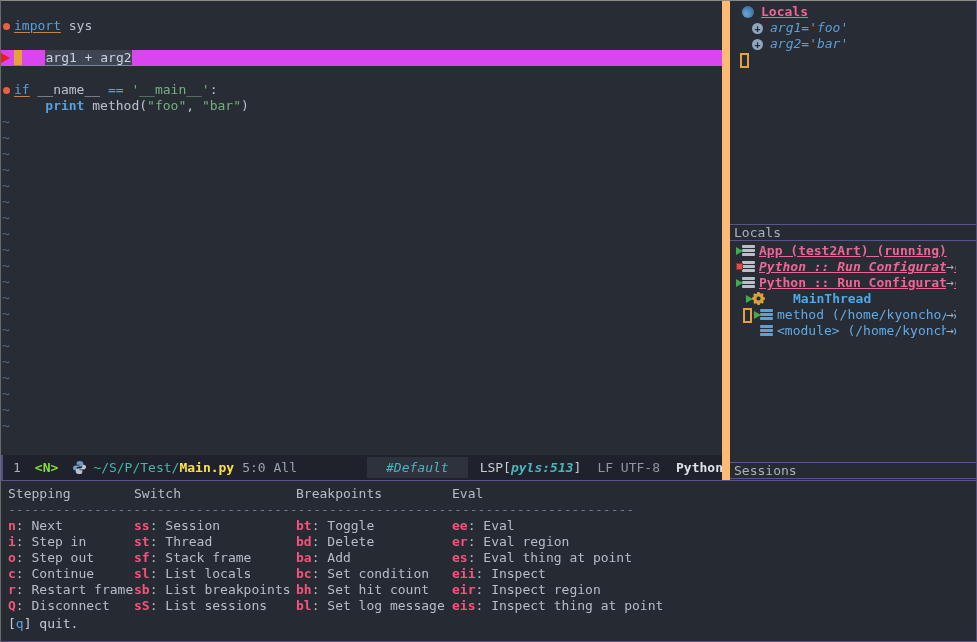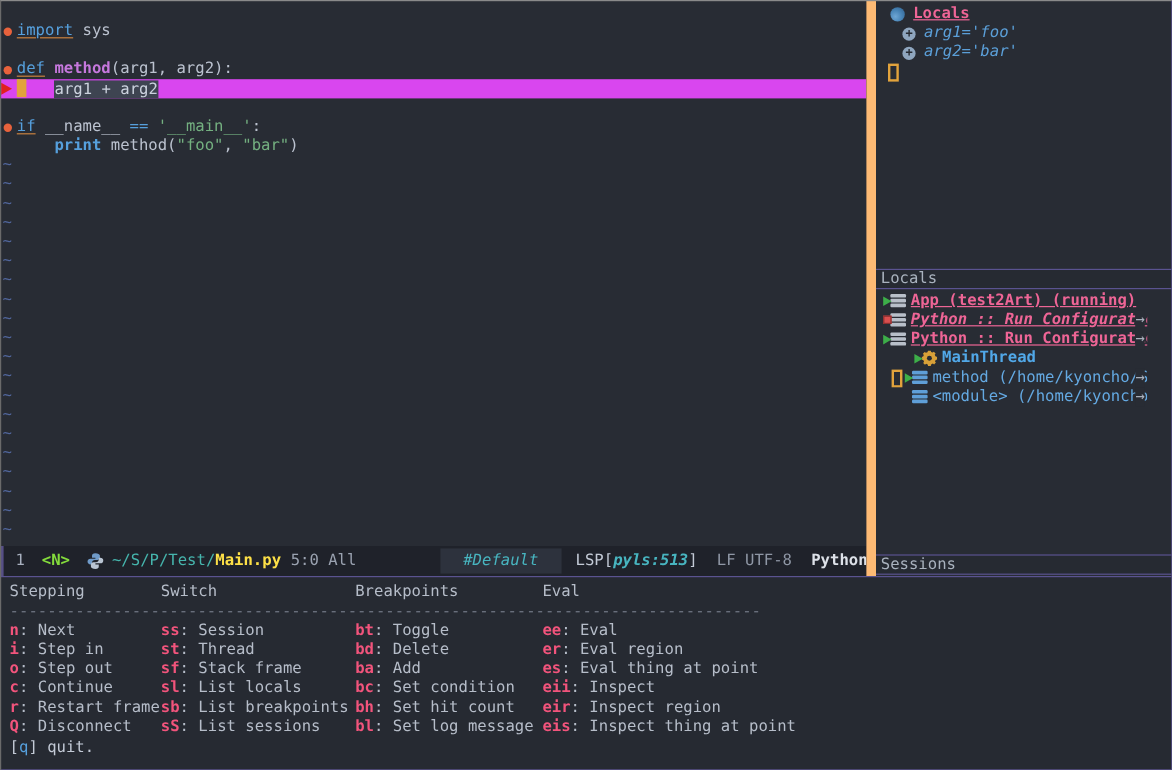--- a/index.html
+++ b/index.html
@@ -118,21 +118,20 @@
   .footer-key { color:#56a0dd; }
 </style>
 </head>
 <body>
 
 <div id="frame"></div>
 
 <div id="editor">
     <div class="code-line"><span class="gutter-dot"></span><span class="tok-kw">import</span><span class="tok-fg"> sys</span></div>
     <div class="code-line"></div>
-    <div class="code-line"><span class="gutter-dot"></span><span class="tok-kw">def</span><span class="tok-fg"> </span><span class="tok-fn">method</span><span class="tok-fg">(arg1, arg2):</span></div>
     <div class="code-line current"><span class="gutter-arrow"></span><span class="tok-cursor"></span><span class="tok-fg">   </span><span class="tok-sel">arg1 + arg2</span></div>
     <div class="code-line"></div>
     <div class="code-line"><span class="gutter-dot"></span><span class="tok-kw">if</span><span class="tok-fg"> __name__ </span><span class="tok-op">==</span><span class="tok-fg"> </span><span class="tok-str">'__main__'</span><span class="tok-fg">:</span></div>
     <div class="code-line"><span class="tok-fg">    </span><span class="tok-kw2">print</span><span class="tok-fg"> method(</span><span class="tok-str">"foo"</span><span class="tok-fg">, </span><span class="tok-str">"bar"</span><span class="tok-fg">)</span></div>
     <div class="tilde-line">~</div>
     <div class="tilde-line">~</div>
     <div class="tilde-line">~</div>
     <div class="tilde-line">~</div>
     <div class="tilde-line">~</div>
     <div class="tilde-line">~</div>
@@ -184,21 +183,21 @@
   </div>
 
   <div id="locals-title" class="win-title">
     <span>Locals</span>
   </div>
 
   <div id="tree-panel">
       <div class="tree-row" style="padding-left: 6px;"><span class="tree-icon"><span class="bars"><i></i><i></i><i></i></span><span class="badge-play"></span></span><span class="tree-label link">App (test2Art) (running)</span></div>
       <div class="tree-row" style="padding-left: 6px;"><span class="tree-icon"><span class="bars"><i></i><i></i><i></i></span><span class="badge-stop"></span></span><span class="tree-label link italic">Python :: Run Configuration (te</span><span class="trunc-arrow">→</span></div>
       <div class="tree-row" style="padding-left: 6px;"><span class="tree-icon"><span class="bars"><i></i><i></i><i></i></span><span class="badge-play"></span></span><span class="tree-label link">Python :: Run Configuration&lt;1&gt; </span><span class="trunc-arrow">→</span></div>
-      <div class="tree-row" style="padding-left: 32px;"><span class="tree-icon"><svg viewBox="0 0 12 12" class="badge-gear">
+      <div class="tree-row" style="padding-left: 16px; gap: 24px;"><span class="tree-icon"><svg viewBox="0 0 12 12" class="badge-gear">
             <path fill="#d8a038" d="M5 0h2l.3 1.2 1.2.5.9-.7 1.4 1.4-.7.9.5 1.2L12 5v2l-1.2.3-.5 1.2.7.9-1.4 1.4-.9-.7-1.2.5L7 12H5l-.3-1.2-1.2-.5-.9.7-1.4-1.4.7-.9-.5-1.2L0 7V5l1.2-.3.5-1.2-.7-.9 1.4-1.4.9.7 1.2-.5z"></path>
             <circle cx="6" cy="6" r="1.9" fill="#282c34"></circle>
           </svg><span class="badge-play"></span></span><span class="tree-label thread">MainThread</span></div>
       <div class="tree-row" style="padding-left: 13px;"><span class="hollow-cursor tree-cursor"></span><span class="tree-icon"><span class="bars blue"><i></i><i></i><i></i></span><span class="badge-play"></span></span><span class="tree-label frame">method (/home/kyoncho/Sour</span><span class="trunc-arrow">→</span></div>
       <div class="tree-row" style="padding-left: 24px;"><span class="tree-icon"><span class="bars blue"><i></i><i></i><i></i></span></span><span class="tree-label frame">&lt;module&gt; (/home/kyoncho/So</span><span class="trunc-arrow">→</span></div>
     </div>
 
   <div id="sessions-title" class="win-title">
     <span>Sessions</span>
   </div>

